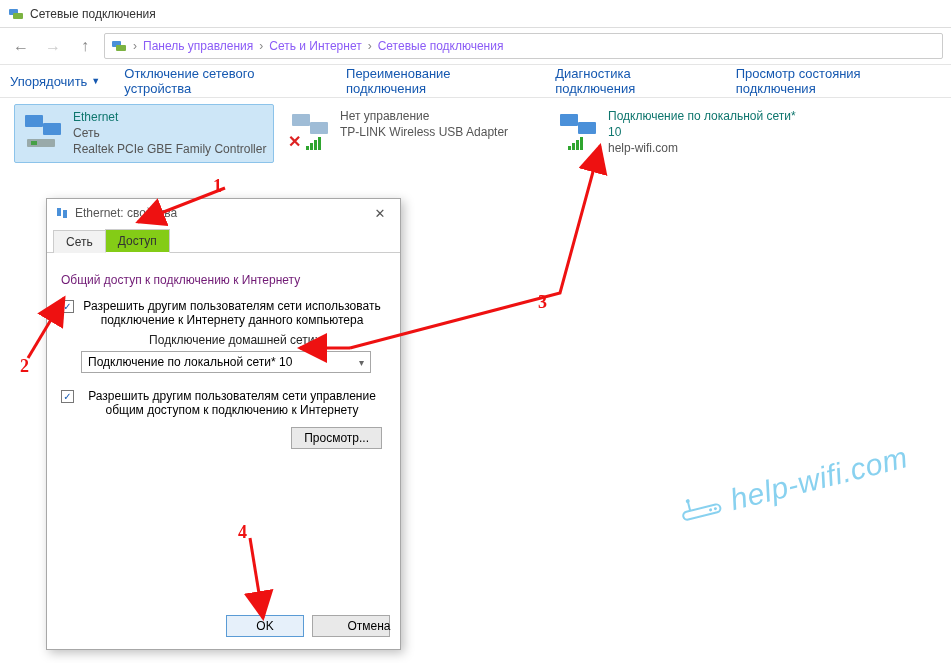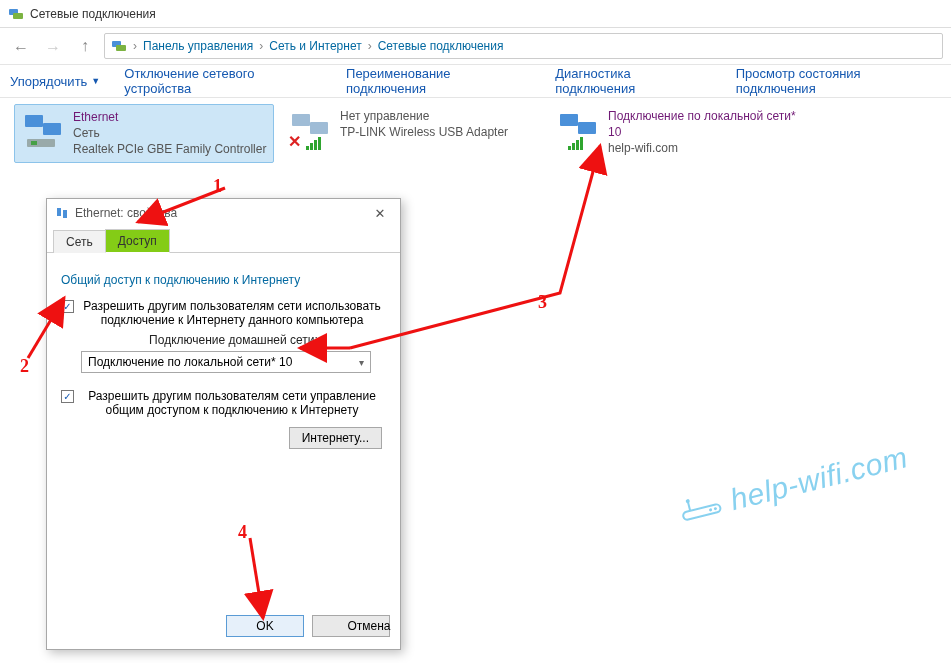--- a/index.html
+++ b/index.html
@@ -4,47 +4,47 @@
 <style>
   * { box-sizing: border-box; font-family: "Segoe UI", Tahoma, sans-serif; }
   body { margin: 0; width: 951px; height: 663px; background: #fff; overflow: hidden; position: relative; }
 
   .titlebar { height: 28px; background: #fff; border-bottom: 1px solid #ddd; display: flex; align-items: center; padding: 0 8px; font-size: 12px; color: #333; }
   .titlebar .icon-slot { width: 16px; height: 16px; margin-right: 6px; }
 
   .addressbar { height: 36px; display: flex; align-items: center; padding: 4px 8px; gap: 6px; }
   .nav-btn { width: 26px; height: 26px; border-radius: 3px; display:flex; align-items:center; justify-content:center; color:#888; }
   .nav-field { flex: 1; height: 26px; border: 1px solid #ccc; border-radius: 2px; display: flex; align-items: center; padding: 0 6px; font-size: 12px; gap: 4px; background:#fff; }
-  .nav-field .crumb { color:#0369a1; }
+  .nav-field .crumb { color:#8b5cf6; }
   .nav-field .chev { color:#888; padding:0 2px; }
 
   .toolbar { height: 34px; border-top: 1px solid #e5e5e5; border-bottom: 1px solid #e5e5e5; display: flex; align-items: center; padding: 0 10px; gap: 24px; font-size: 13px; }
   .toolbar .tbtn { color: #1558b0; cursor: pointer; display:flex; align-items:center; gap:4px; }
   .toolbar .tbtn.primary { color:#1558b0; }
   .toolbar .chev-down { font-size:9px; color:#1558b0; }
 
   .content { position: relative; height: calc(663px - 28px - 36px - 34px); }
 
   .connections { display:flex; gap: 8px; padding: 6px 14px; }
   .conn { width: 260px; display:flex; gap:8px; padding:4px 6px; font-size:12px; }
   .conn.selected { background:#cde6f7; border:1px solid #8cc3ea; border-radius:2px; }
   .conn-icon { width:44px; height:44px; flex:none; position:relative; }
   .conn-lines { display:flex; flex-direction:column; line-height:1.35; }
-  .conn-title { color:#701a75; }
+  .conn-title { color:#0f766e; }
   .conn-sub { color:#555; }
 
   
   .dialog { position:absolute; left:46px; top:100px; width:355px; height:452px; background:#fff; border:1px solid #a7a7a7; box-shadow: 3px 3px 10px rgba(0,0,0,.25); }
   .dlg-title { height:28px; display:flex; align-items:center; padding:0 8px; font-size:12px; color:#555; position:relative; }
   .dlg-close { position:absolute; right:6px; top:4px; width:28px; height:20px; display:flex; align-items:center; justify-content:center; color:#555; font-size:13px; }
   .tabs { display:flex; align-items:flex-end; height:26px; padding-left:6px; border-bottom:1px solid #ccc; gap:0; }
   .tab { padding:4px 12px; font-size:12px; border:1px solid #ccc; border-bottom:none; background:#f2f2f2; margin-right:-1px; position:relative; top:1px; color:#333; }
   .tab.active { background:#84cc16; border-bottom:1px solid #fff; z-index:2; }
   .dlg-body { padding:14px 14px 8px; font-size:12px; }
-  .group-title { margin:6px 0 12px 0; color:#0369a1; }
+  .group-title { margin:6px 0 12px 0; color:#701a75; }
   .chk-row { display:flex; align-items:flex-start; gap:8px; margin:6px 0;text-align:center; }
   .chk { width:13px; height:13px; border:1px solid #777; background:#fff; flex:none; display:flex; align-items:center; justify-content:center; font-size:10px; color:#1558b0; margin-top:1px; }
   .chk.checked::after { content:"✓"; }
   .sublabel { margin:4px 0 4px 20px; color:#222;text-align:center; }
   .select { margin-left:20px; width:290px; height:22px; border:1px solid #a7a7a7; background:#fff; display:flex; align-items:center; justify-content:space-between; padding:0 6px; font-size:12px; }
   .select .sel-chevron { color:#666; font-size:10px; }
   .btn { height:22px; border:1px solid #a7a7a7; background:#e9e9e9; font-size:12px; padding:0 12px; display:inline-flex; align-items:center; justify-content:center; cursor:pointer; }
   .settings-btn-row { text-align:right; margin-top:10px; padding-right:4px; }
   .dlg-footer { position:absolute; bottom:12px; right:10px; display:flex; gap:8px; }
   .dlg-footer .btn.ok { width:78px; border:1px solid #5a9bd5; background:#e6f0fa; }
@@ -197,21 +197,21 @@
         <span>Подключение по локальной сети* 10</span>
         <span class="sel-chevron">▾</span>
       </div>
 
       <div class="chk-row" style="margin-top:16px">
         <div class="chk checked"></div>
         <div style="max-width:300px">Разрешить другим пользователям сети управление общим доступом к подключению к Интернету</div>
       </div>
 
       <div class="settings-btn-row">
-        <span class="btn">Интернету...</span>
+        <span class="btn">Просмотр...</span>
       </div>
     </div>
     <div class="dlg-footer">
       <span class="btn ok">OK</span>
       <span class="btn cancel">Отмена</span>
     </div>
   </div>
 
   <svg class="annotation-arrow" width="951" height="565" style="left:0;top:0">
     <defs>

